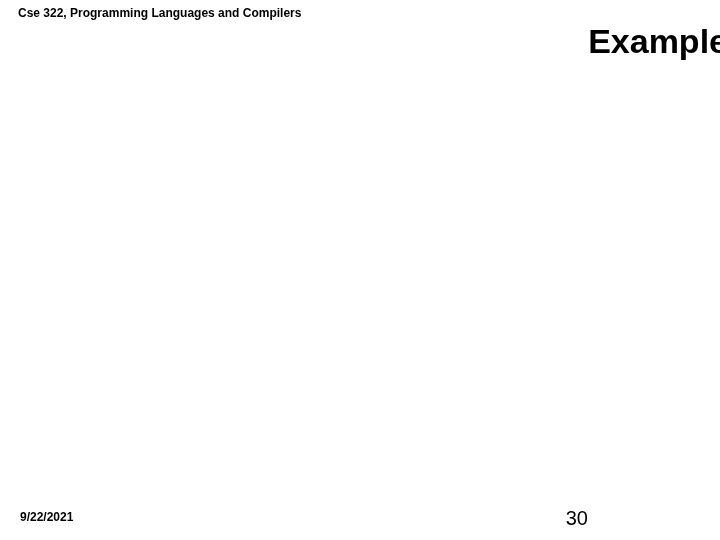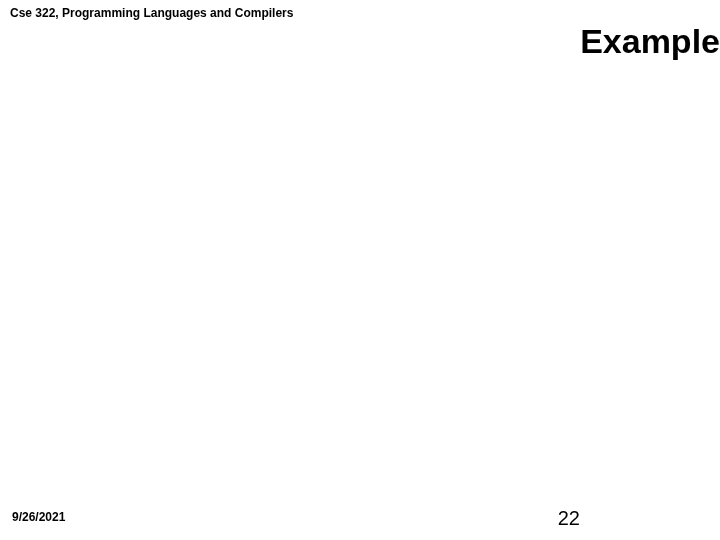--- a/index.html
+++ b/index.html
@@ -10,20 +10,21 @@
     background: #ffffff;
     font-family: Arial, Helvetica, sans-serif;
     color: #000;
     overflow: hidden;
   }
   .slide {
     position: relative;
     width: 600px;
     height: 540px;
     box-sizing: border-box;
+    margin-left: 8px;
   }
   .course-header {
     position: absolute;
     top: 6px;
     left: 10px;
     font-size: 12px;
     font-weight: bold;
   }
   .title {
     position: absolute;
@@ -85,17 +86,17 @@
 <body>
 
 <div class="slide">
 
   <div class="course-header">Cse 322, Programming Languages and Compilers</div>
 
   <div class="title">Example</div>
 
 
 
-  <div class="date-footer">9/26/2021</div>
+  <div class="date-footer">9/22/2021</div>
 
-  <div class="page-number">22</div>
+  <div class="page-number">30</div>
 
 </div>
 
 </body></html>

